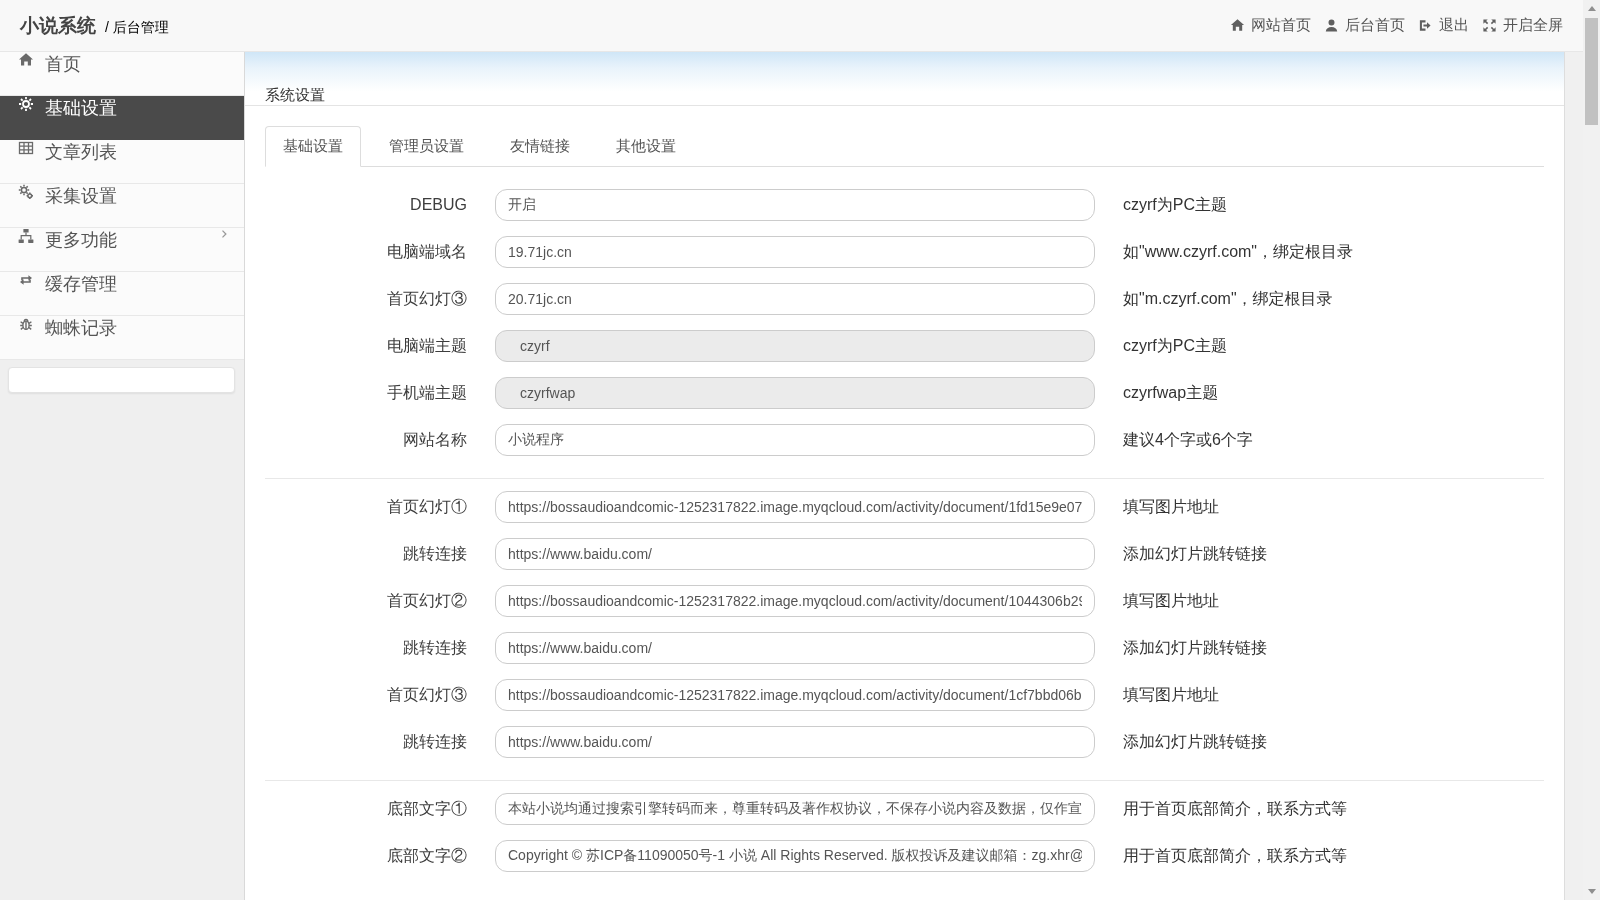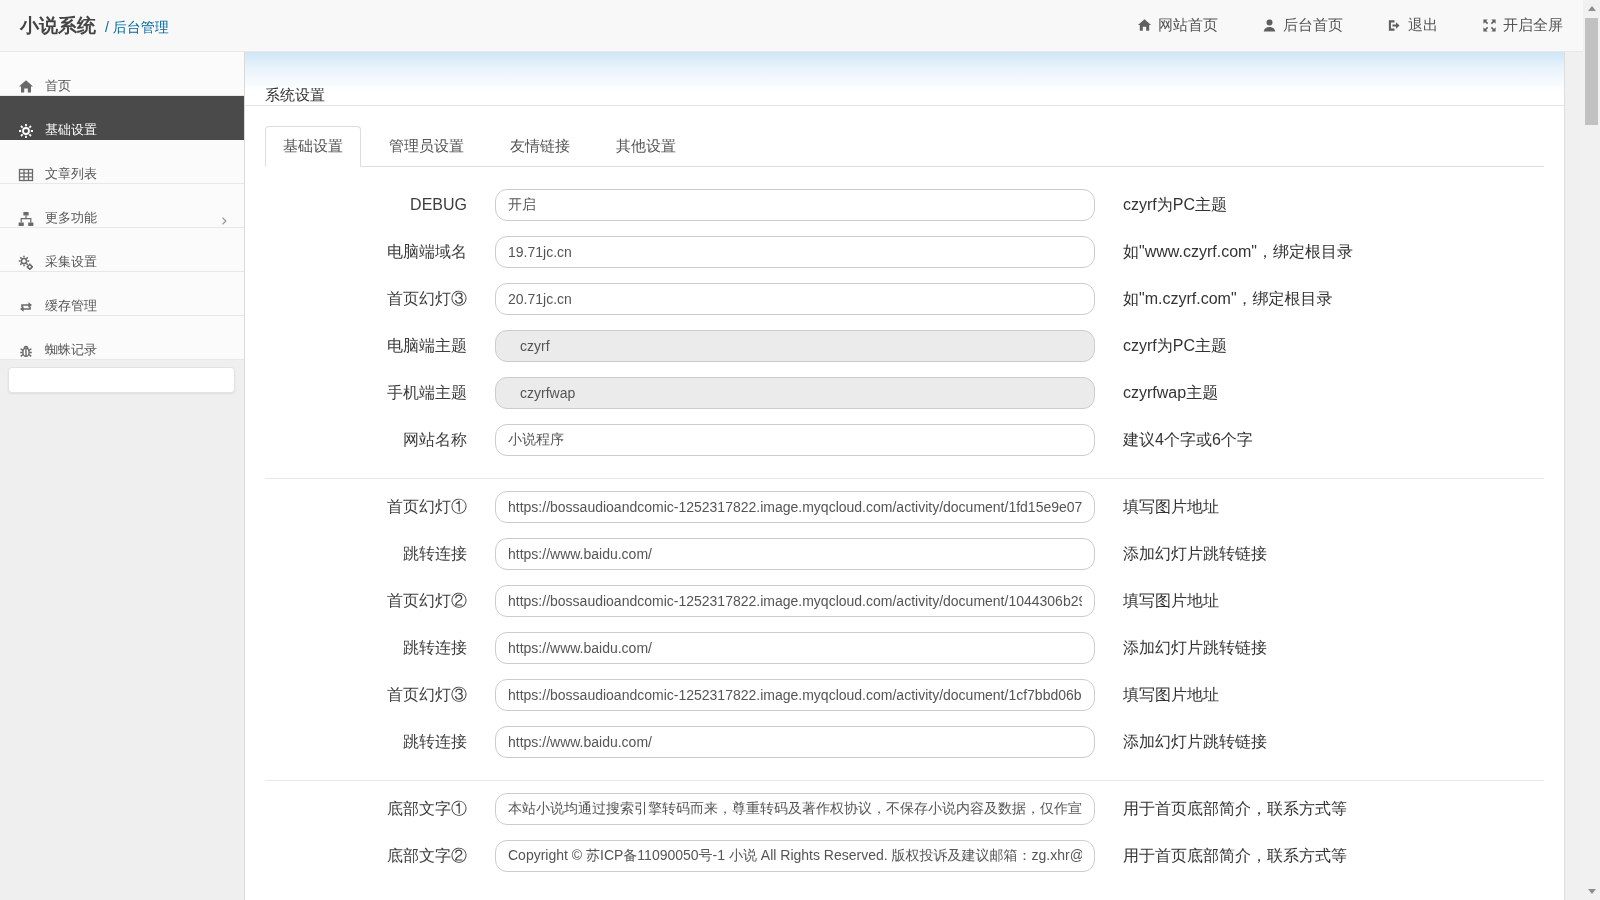--- a/index.html
+++ b/index.html
@@ -9,34 +9,34 @@
     font-family:"Liberation Sans", sans-serif;
   }
   
   .topbar{
     position:absolute;left:0;top:0;width:1583px;height:52px;
     background:#f8f8f8;border-bottom:1px solid #e7e7e7;box-sizing:border-box;
     display:flex;align-items:center;justify-content:space-between;padding:0 20px;
   }
   .brand-wrap{display:flex;align-items:baseline;gap:9px;}
   .brand{font-size:19px;font-weight:bold;color:#444;}
-  .crumb{font-size:14px;color:#0369a1;}
-  .top-links{display:flex;gap:44px;}
+  .crumb{font-size:14px;color:#000000;}
+  .top-links{display:flex;gap:13px;}
   .top-link{display:flex;align-items:center;gap:6px;font-size:15px;color:#555;cursor:pointer;}
   .icon{display:inline-flex;align-items:center;justify-content:center;}
   .icon svg{width:15px;height:15px;color:#5f5f5f;display:block;}
   
   .sidebar{
     position:absolute;left:0;top:52px;width:245px;height:848px;
     background:#efefef;border-right:1px solid #d9d9d9;box-sizing:border-box;
   }
   .side-menu{background:#fbfbfb;}
   .side-item{
-    height:44px;display:flex;align-items:flex-end;gap:11px;padding:0 18px;
-    font-size:13px;color:#555;background:#fbfbfb;border-bottom:1px solid #e8e8e8;
+    height:44px;display:flex;align-items:flex-start;gap:11px;padding:0 18px;
+    font-size:18px;color:#555;background:#fbfbfb;border-bottom:1px solid #e8e8e8;
     cursor:pointer;position:relative;box-sizing:border-box;
   }
   .side-item .icon svg{width:16px;height:16px;color:#6a6a6a;}
   .side-item.active{background:#4a4a4a;color:#fff;border-bottom-color:#4a4a4a;}
   .side-item.active .icon svg{color:#fff;}
   .side-item .chev{position:absolute;right:14px;}
   .side-item .chev svg{width:12px;height:12px;color:#999;}
   .side-box{
     display:block;margin:7px 8px;width:227px;height:26px;box-sizing:border-box;
     background:#fff;border:1px solid #e3e3e3;border-radius:4px;
@@ -158,47 +158,47 @@
               <rect x="1.5" y="2.5" width="13" height="11"></rect>
               <path d="M1.5 6.2h13M1.5 9.8h13M6 2.5v11M10.5 2.5v11"></path>
             </g>
           </svg>
         </span>
         <span>文章列表</span>
       </div>
       <div class="side-item">
         <span class="icon">
           <svg viewBox="0 0 16 16">
-            <g fill="currentColor">
-              <rect x="5.4" y="1" width="5.2" height="3.6" rx=".4"></rect>
-              <rect x=".6" y="11.4" width="5.2" height="3.6" rx=".4"></rect>
-              <rect x="10.2" y="11.4" width="5.2" height="3.6" rx=".4"></rect>
-            </g>
-            <path fill="none" stroke="currentColor" stroke-width="1.2" d="M8 4.6v3M3.2 11.4V7.6h9.6v3.8"></path>
-          </svg>
-        </span>
-        <span>更多功能</span>
-        <span class="icon chev">
-          <svg viewBox="0 0 16 16">
-            <path fill="none" stroke="currentColor" stroke-width="1.7" d="m6 3.5 4.5 4.5L6 12.5"></path>
-          </svg>
-        </span>
-      </div>
-      <div class="side-item">
-        <span class="icon">
-          <svg viewBox="0 0 16 16">
             <g fill="none" stroke="currentColor" stroke-width="1.5">
               <circle cx="6" cy="6" r="2.6"></circle>
               <path d="M6 .8v1.8M6 9.4v1.8M.8 6h1.8M9.4 6h1.8M2.3 2.3l1.3 1.3M8.4 8.4l1.3 1.3M9.7 2.3 8.4 3.6M3.6 8.4 2.3 9.7"></path>
               <circle cx="11.8" cy="11.8" r="1.9"></circle>
               <path d="M11.8 8.6v1.4M11.8 13.6V15M8.6 11.8H10M13.6 11.8H15"></path>
             </g>
           </svg>
         </span>
         <span>采集设置</span>
+      </div>
+      <div class="side-item">
+        <span class="icon">
+          <svg viewBox="0 0 16 16">
+            <g fill="currentColor">
+              <rect x="5.4" y="1" width="5.2" height="3.6" rx=".4"></rect>
+              <rect x=".6" y="11.4" width="5.2" height="3.6" rx=".4"></rect>
+              <rect x="10.2" y="11.4" width="5.2" height="3.6" rx=".4"></rect>
+            </g>
+            <path fill="none" stroke="currentColor" stroke-width="1.2" d="M8 4.6v3M3.2 11.4V7.6h9.6v3.8"></path>
+          </svg>
+        </span>
+        <span>更多功能</span>
+        <span class="icon chev">
+          <svg viewBox="0 0 16 16">
+            <path fill="none" stroke="currentColor" stroke-width="1.7" d="m6 3.5 4.5 4.5L6 12.5"></path>
+          </svg>
+        </span>
       </div>
       <div class="side-item">
         <span class="icon">
           <svg viewBox="0 0 16 16">
             <path fill="currentColor" d="M3.2 5.2h7.2V3.3L14 6 10.4 8.7V6.8H4.8v1.5H3.2zM12.8 10.8H5.6v1.9L2 10l3.6-2.7v1.9h5.6V7.7h1.6z"></path>
           </svg>
         </span>
         <span>缓存管理</span>
       </div>
       <div class="side-item">

